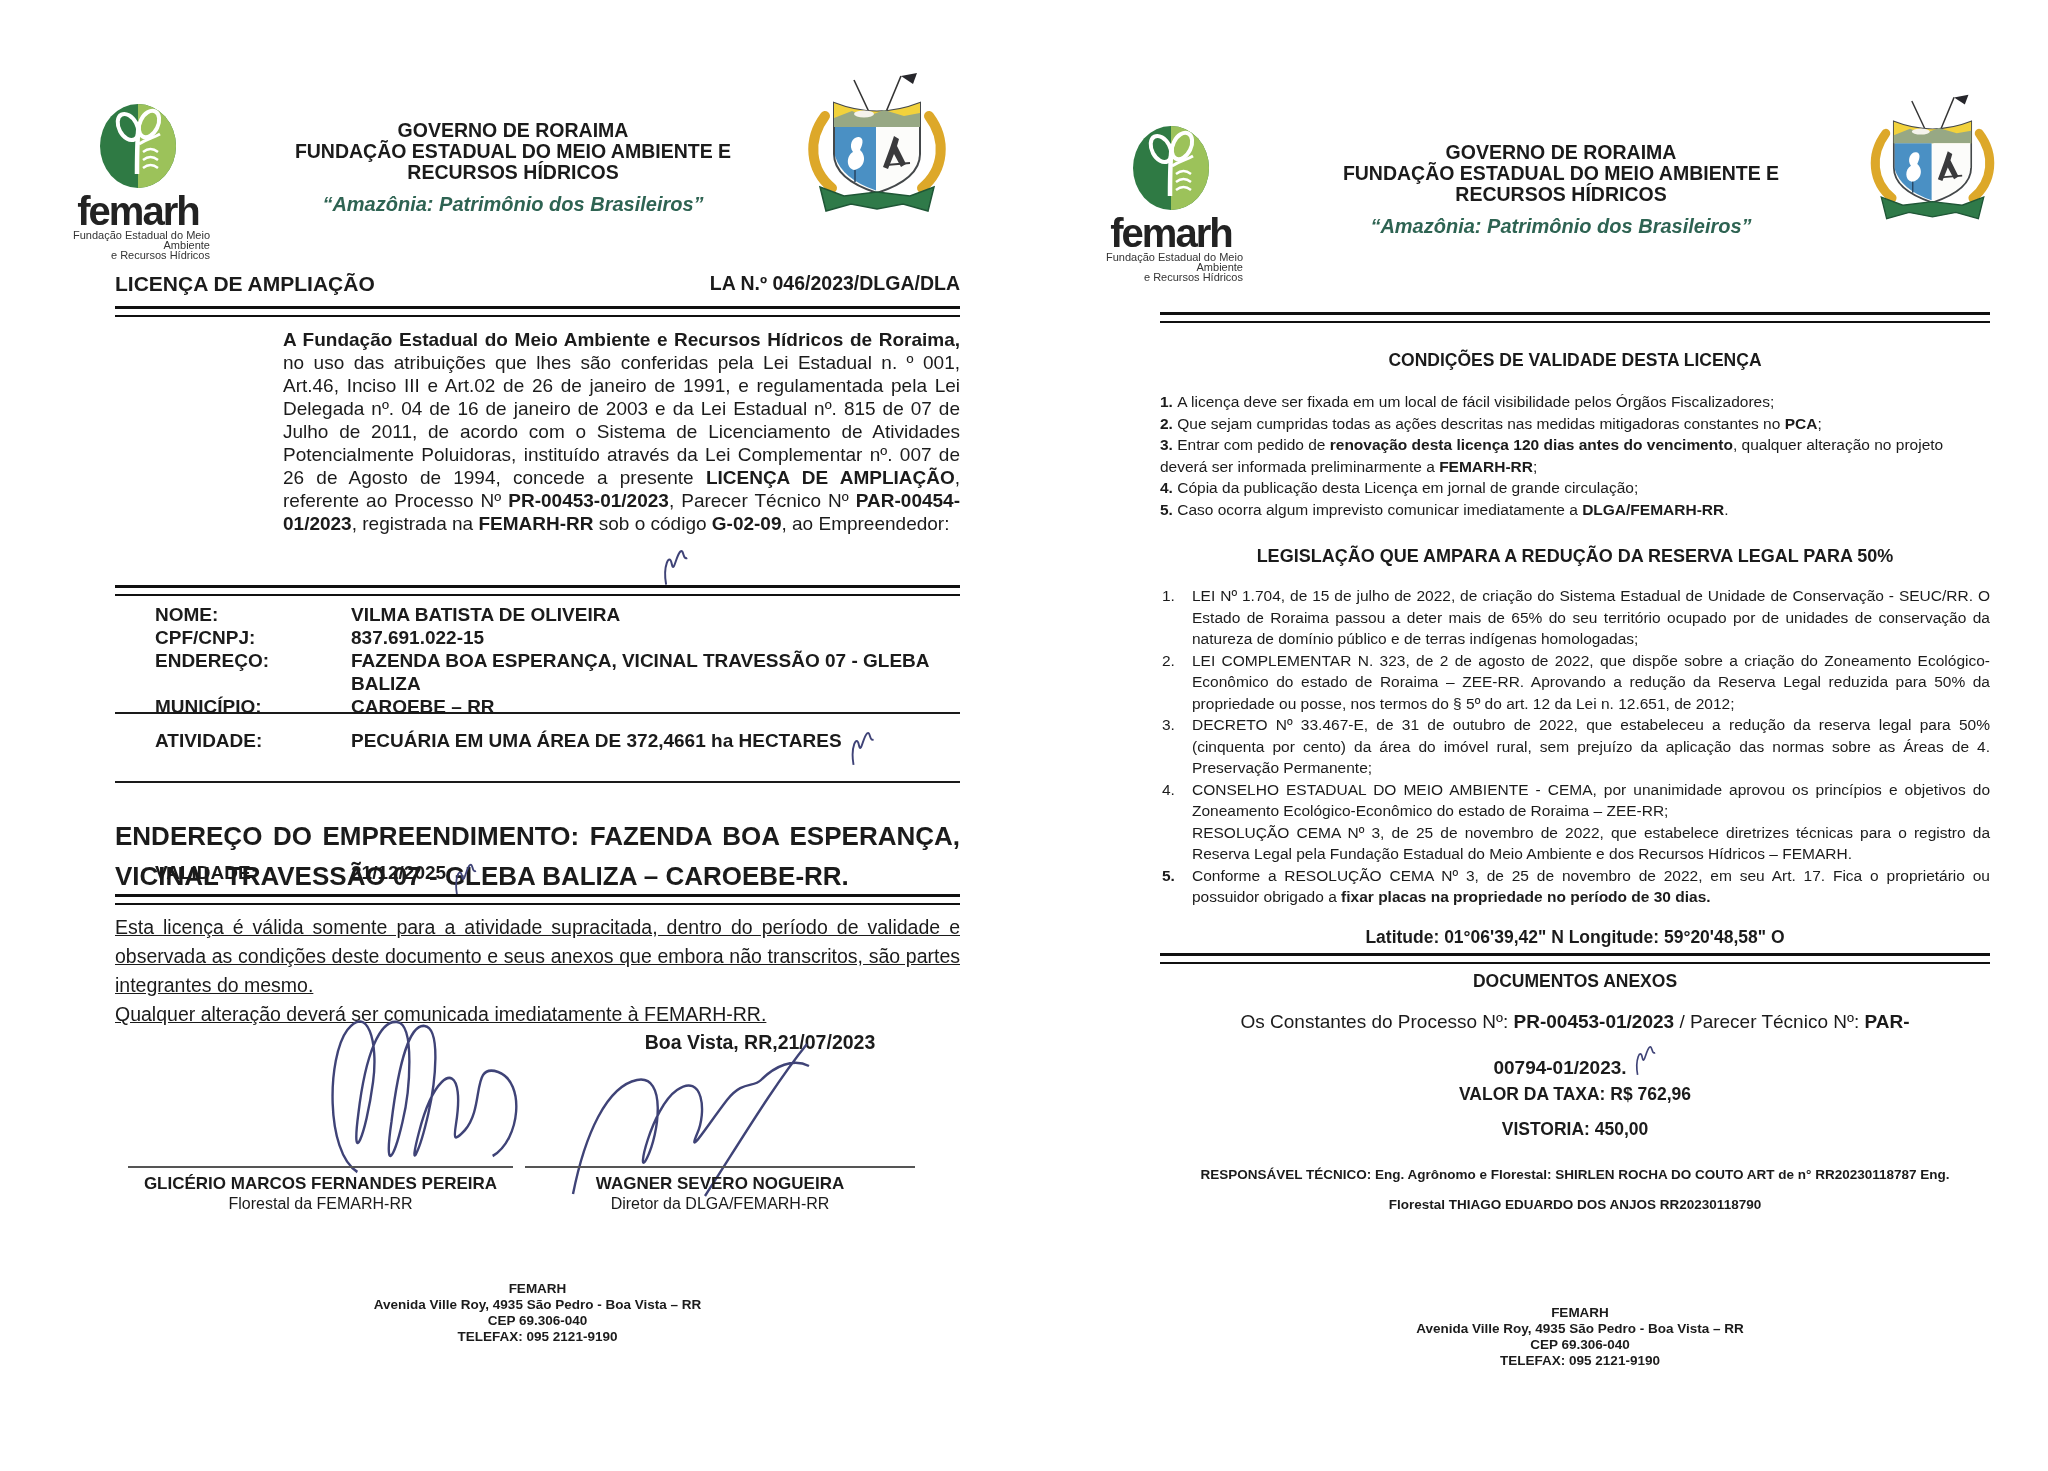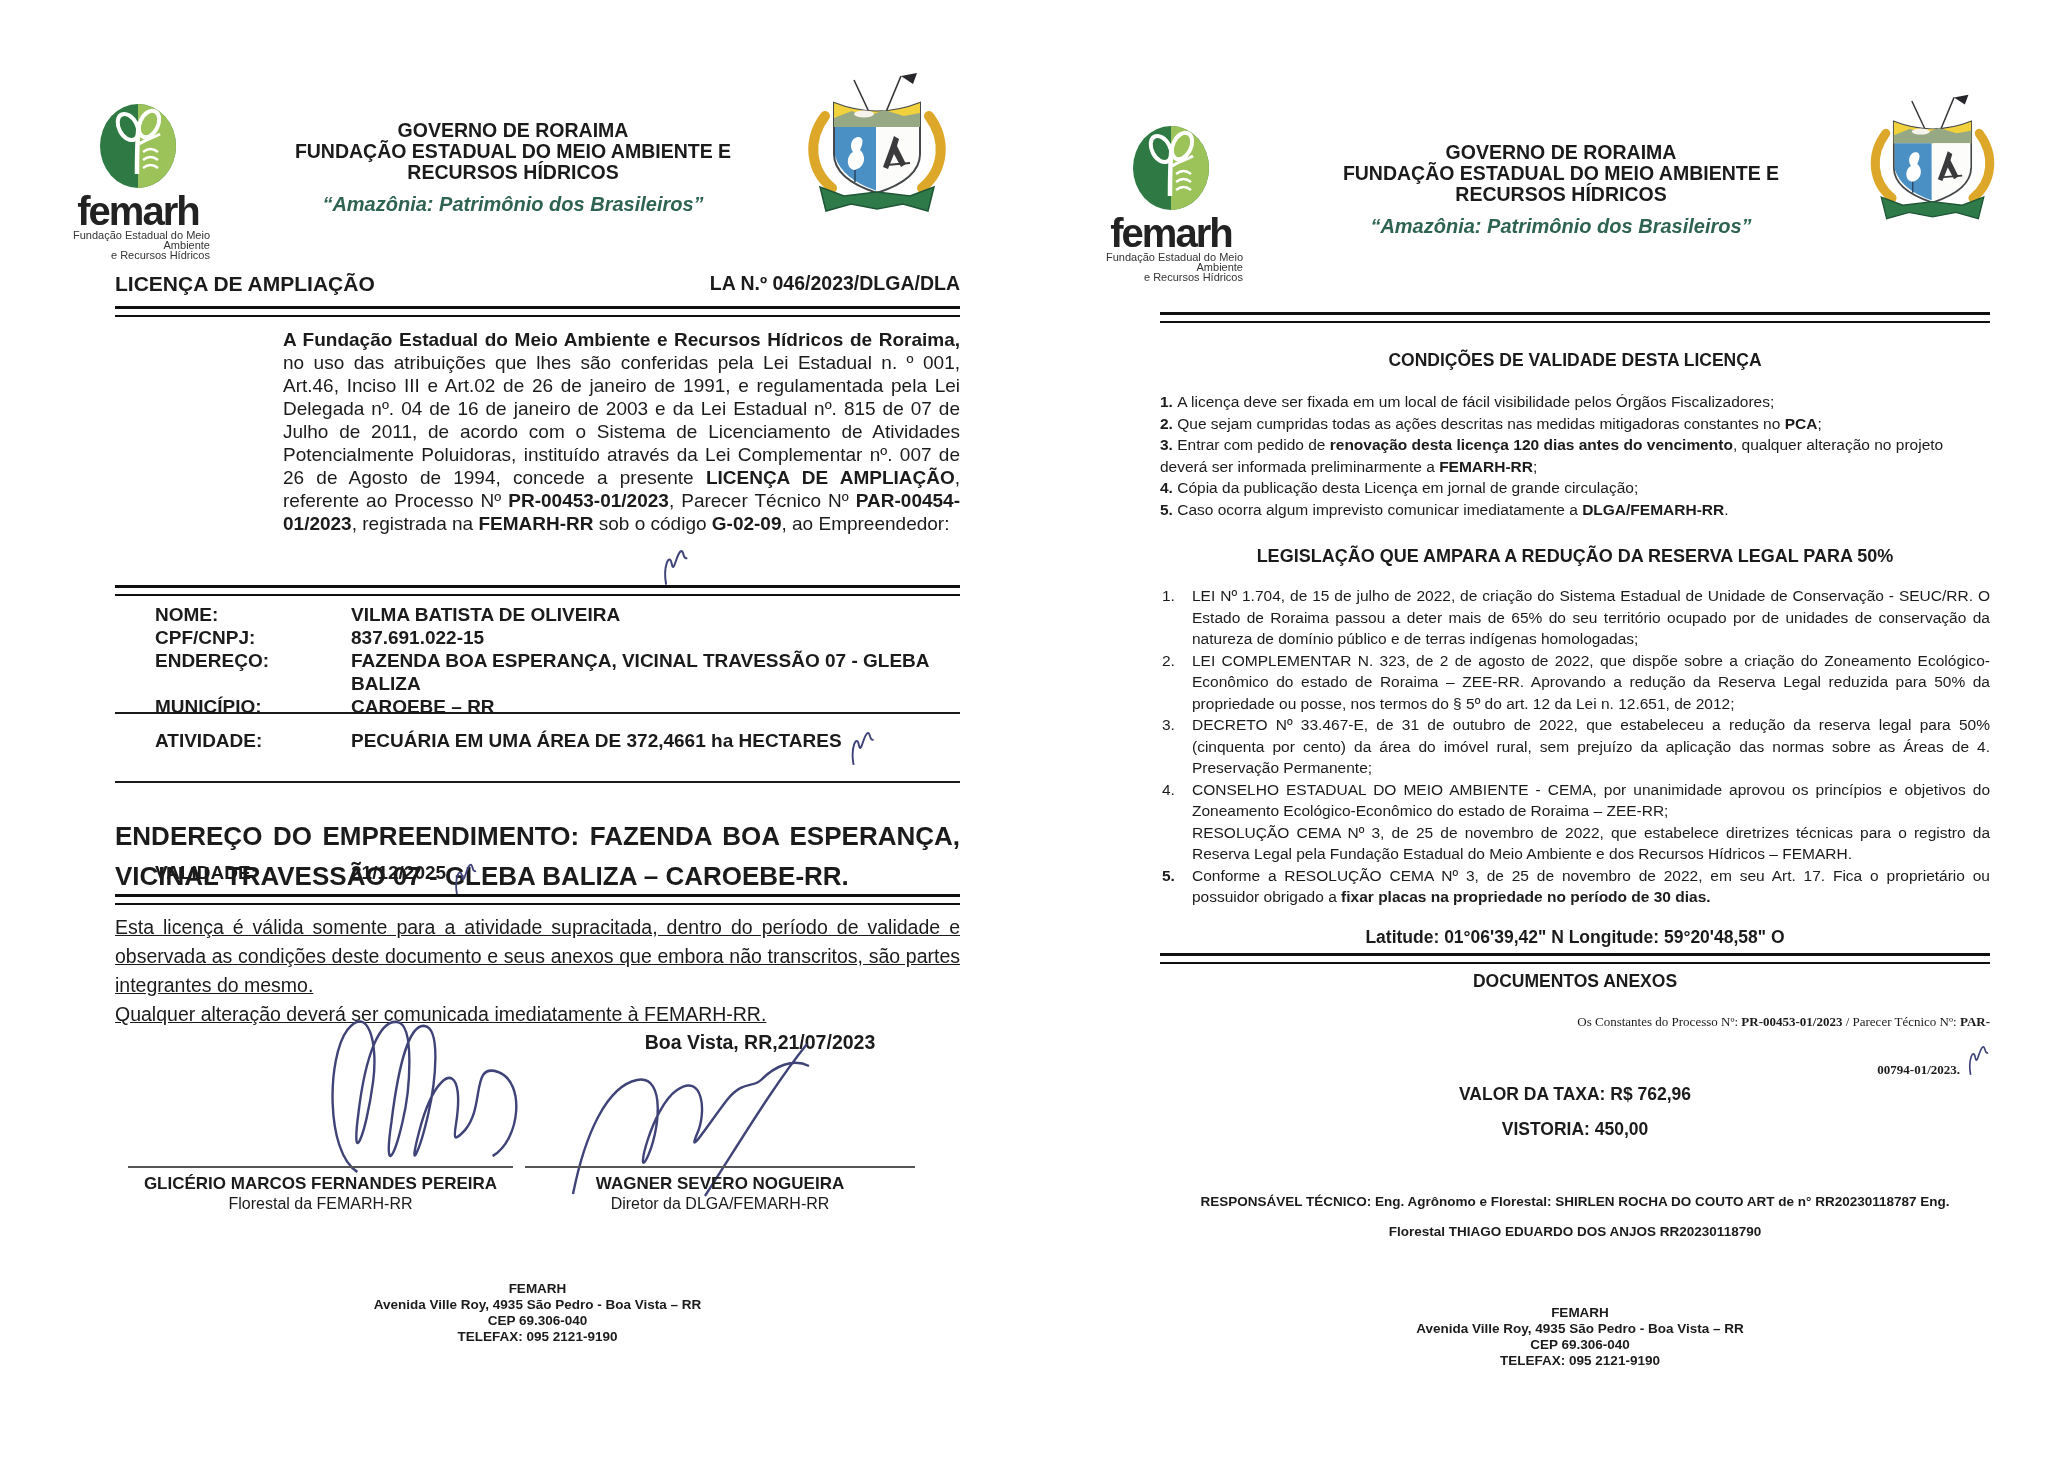--- a/index.html
+++ b/index.html
@@ -42,21 +42,21 @@
   .sigrole{font-size:16px;line-height:20px;}
   .footer{font-size:13.5px;font-weight:bold;line-height:16px;text-align:center;}
 
   
   .sec-title{font-weight:bold;font-size:17.5px;text-align:center;}
   .leg-head{font-weight:bold;font-size:18px;text-align:center;}
   .conds{font-size:15.5px;line-height:21.5px;text-align:left;}
   .leg-item{position:relative;padding-left:32px;font-size:15.5px;line-height:21.5px;text-align:justify;}
   .leg-num{position:absolute;left:2px;top:0;}
   .coords{font-size:17.5px;font-weight:bold;text-align:center;}
-  .annex{font-size:13px;line-height:44px;text-align:right;font-family:Liberation Serif, serif;}
+  .annex{font-size:19px;line-height:44px;text-align:center;}
   .money{font-size:17.5px;font-weight:bold;text-align:center;}
   .resp{font-size:13.5px;font-weight:bold;line-height:30px;text-align:center;}
 
   .mark{display:inline-block;vertical-align:-8px;margin-left:6px;}
   svg{display:block;}
   .inline-svg{display:inline-block;}
 </style>
 </head>
 <body>
 
@@ -275,21 +275,21 @@
 
     <div class="abs annex" style="left:136px;top:1000px;width:830px;">
       <span><span>Os Constantes do Processo Nº: </span><span class="b">PR-00453-01/2023</span><span> / Parecer Técnico Nº: </span><span class="b">PAR-</span><br><span class="b">00794-01/2023.</span></span><svg class="mark" width="24" height="34" viewBox="0 0 26 36" style="vertical-align:-4px;">
           <use href="#mark-path" stroke="#3f4377" stroke-width="1.8" fill="none"></use>
         </svg>
     </div>
 
     <div class="abs money" style="left:136px;top:1084px;width:830px;">VALOR DA TAXA: R$ 762,96</div>
     <div class="abs money" style="left:136px;top:1119px;width:830px;">VISTORIA: 450,00</div>
 
-    <div class="abs resp" style="left:116px;top:1160px;width:870px;margin-top:27px;"><span>RESPONSÁVEL TÉCNICO: Eng. Agrônomo e Florestal: SHIRLEN ROCHA DO COUTO ART de n° RR20230118787 Eng.</span><br><span>Florestal THIAGO EDUARDO DOS ANJOS RR20230118790</span></div>
+    <div class="abs resp" style="left:116px;top:1160px;width:870px;"><span>RESPONSÁVEL TÉCNICO: Eng. Agrônomo e Florestal: SHIRLEN ROCHA DO COUTO ART de n° RR20230118787 Eng.</span><br><span>Florestal THIAGO EDUARDO DOS ANJOS RR20230118790</span></div>
 
     <div class="abs footer" style="left:151px;top:1305px;width:810px;">
       <div>FEMARH</div>
       <div>Avenida Ville Roy, 4935 São Pedro - Boa Vista – RR</div>
       <div>CEP 69.306-040</div>
       <div>TELEFAX: 095 2121-9190</div>
     </div>
   </div>
 
 </div>

